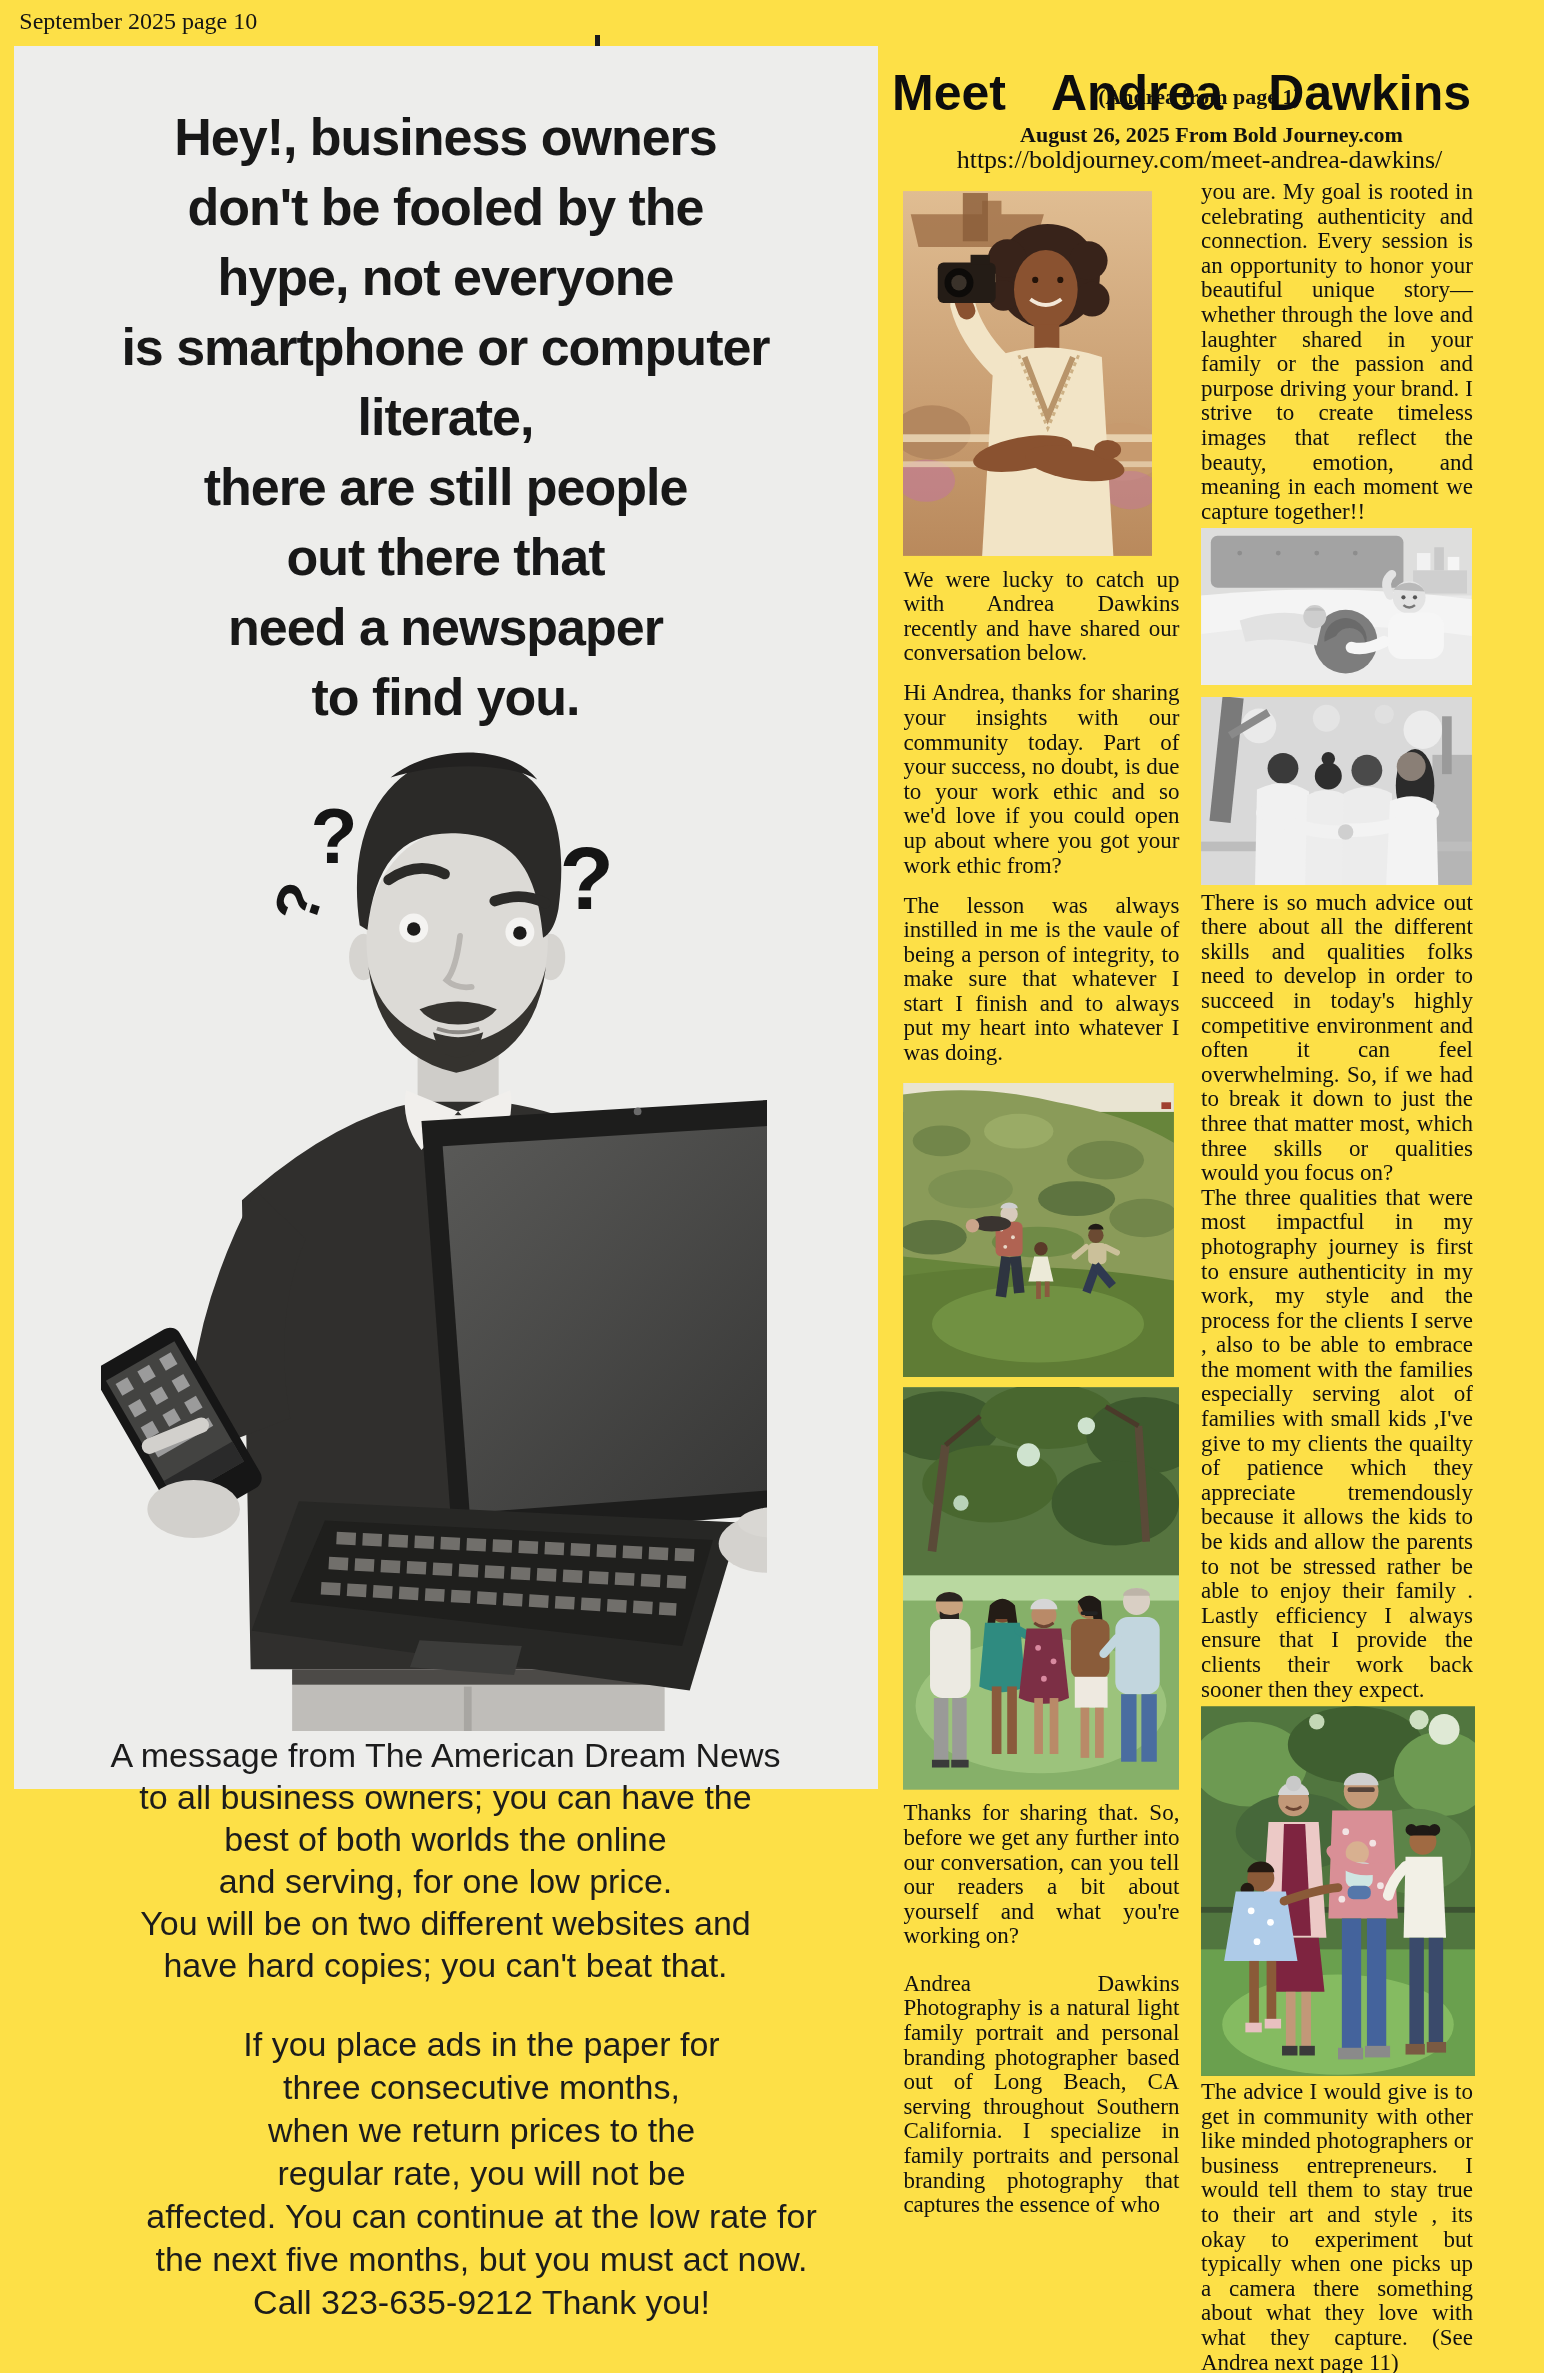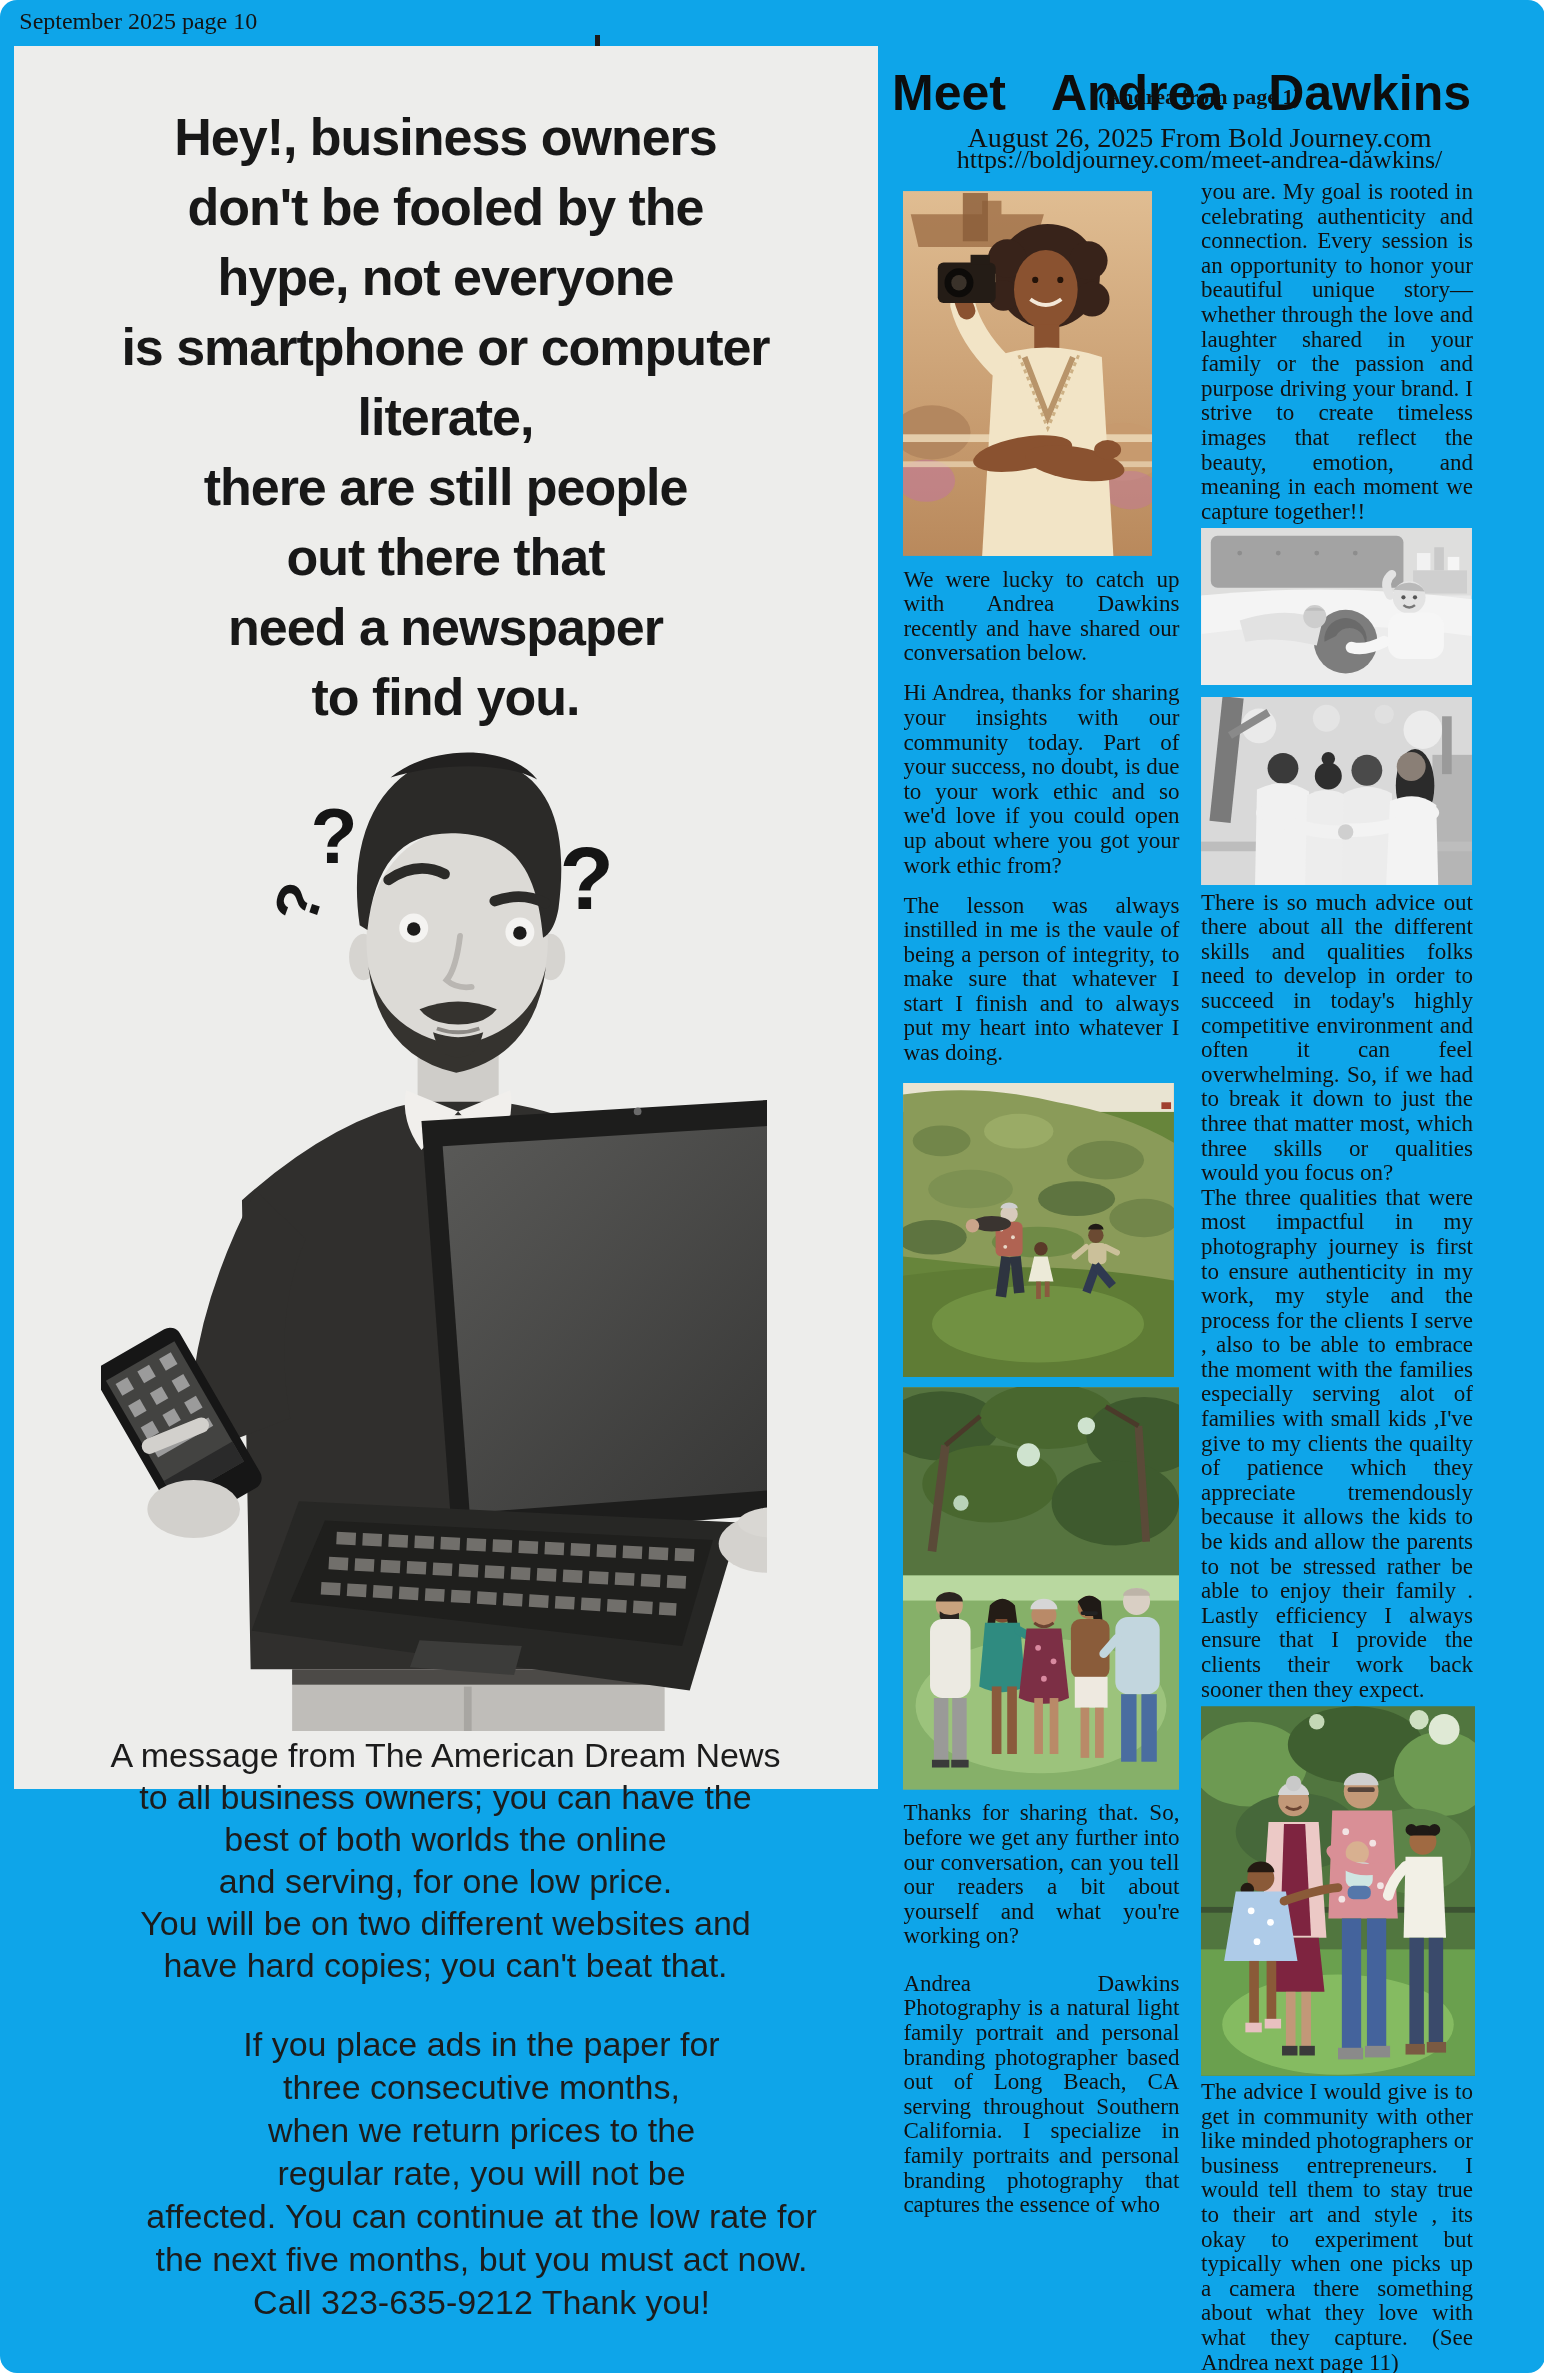--- a/index.html
+++ b/index.html
@@ -1,17 +1,17 @@
 <!DOCTYPE html>
 <html lang="en"><head>
 <meta charset="utf-8">
 <style>
   html,body{margin:0;padding:0;background:#fff;}
-  .canvas{position:relative;width:1545px;height:2373px;background:#0ea5e9;overflow:hidden;
-          font-family:"Liberation Serif", serif;color:#111;border-radius:17px;}
+  .canvas{position:relative;width:1545px;height:2373px;background:#fde047;overflow:hidden;
+          font-family:"Liberation Serif", serif;color:#111;}
 
   
   .page-header{position:absolute;left:19.3px;top:7.7px;font-size:24px;color:#141414;}
   .stray-tick{position:absolute;left:595px;top:35px;width:4.8px;height:11.6px;background:#1a1a1a;}
 
   
   .ad{position:absolute;left:13.5px;top:46px;width:864px;height:1743px;background:#ededeb;}
   .ad-headline{position:absolute;top:56px;left:0;width:100%;text-align:center;
                font-family:"Liberation Sans", sans-serif;font-weight:700;
                font-size:52px;line-height:70px;letter-spacing:-1px;color:#181818;}
@@ -25,21 +25,21 @@
   .q2{left:266px;top:826px;font-size:62px;transform:rotate(-72deg);}
   .q3{left:546px;top:788px;font-size:89px;}
 
   
   .article{position:absolute;left:888px;top:0;width:637px;height:2373px;}
   .continued{position:absolute;top:39px;left:0;width:623px;text-align:center;
              font-weight:700;font-size:22px;margin-top:45px;}
   .title-row{position:absolute;top:68px;left:4px;width:579px;display:flex;
              justify-content:space-between;font-family:"Liberation Sans", sans-serif;
              font-weight:700;font-size:50px;line-height:1;color:#0d0d0d;}
-  .dateline{position:absolute;top:122px;left:0;width:623px;text-align:center;font-size:28px;}
+  .dateline{position:absolute;top:122px;left:12px;width:623px;text-align:center;font-size:22px;font-weight:bold;}
   .article-url{position:absolute;top:145px;left:0;width:623px;text-align:center;font-size:26px;}
 
   .col{position:absolute;font-size:23px;line-height:24.6px;text-align:justify;
        -webkit-hyphens:auto;hyphens:auto;}
   .col1{left:15.4px;top:191px;width:276px;}
   .col2{left:313px;top:180px;width:272px;}
   .col p{margin:0;}
   .gap12{margin-top:11.6px !important;}
   .gap16{margin-top:15.4px !important;}
   .gap18{margin-top:17.4px !important;}

